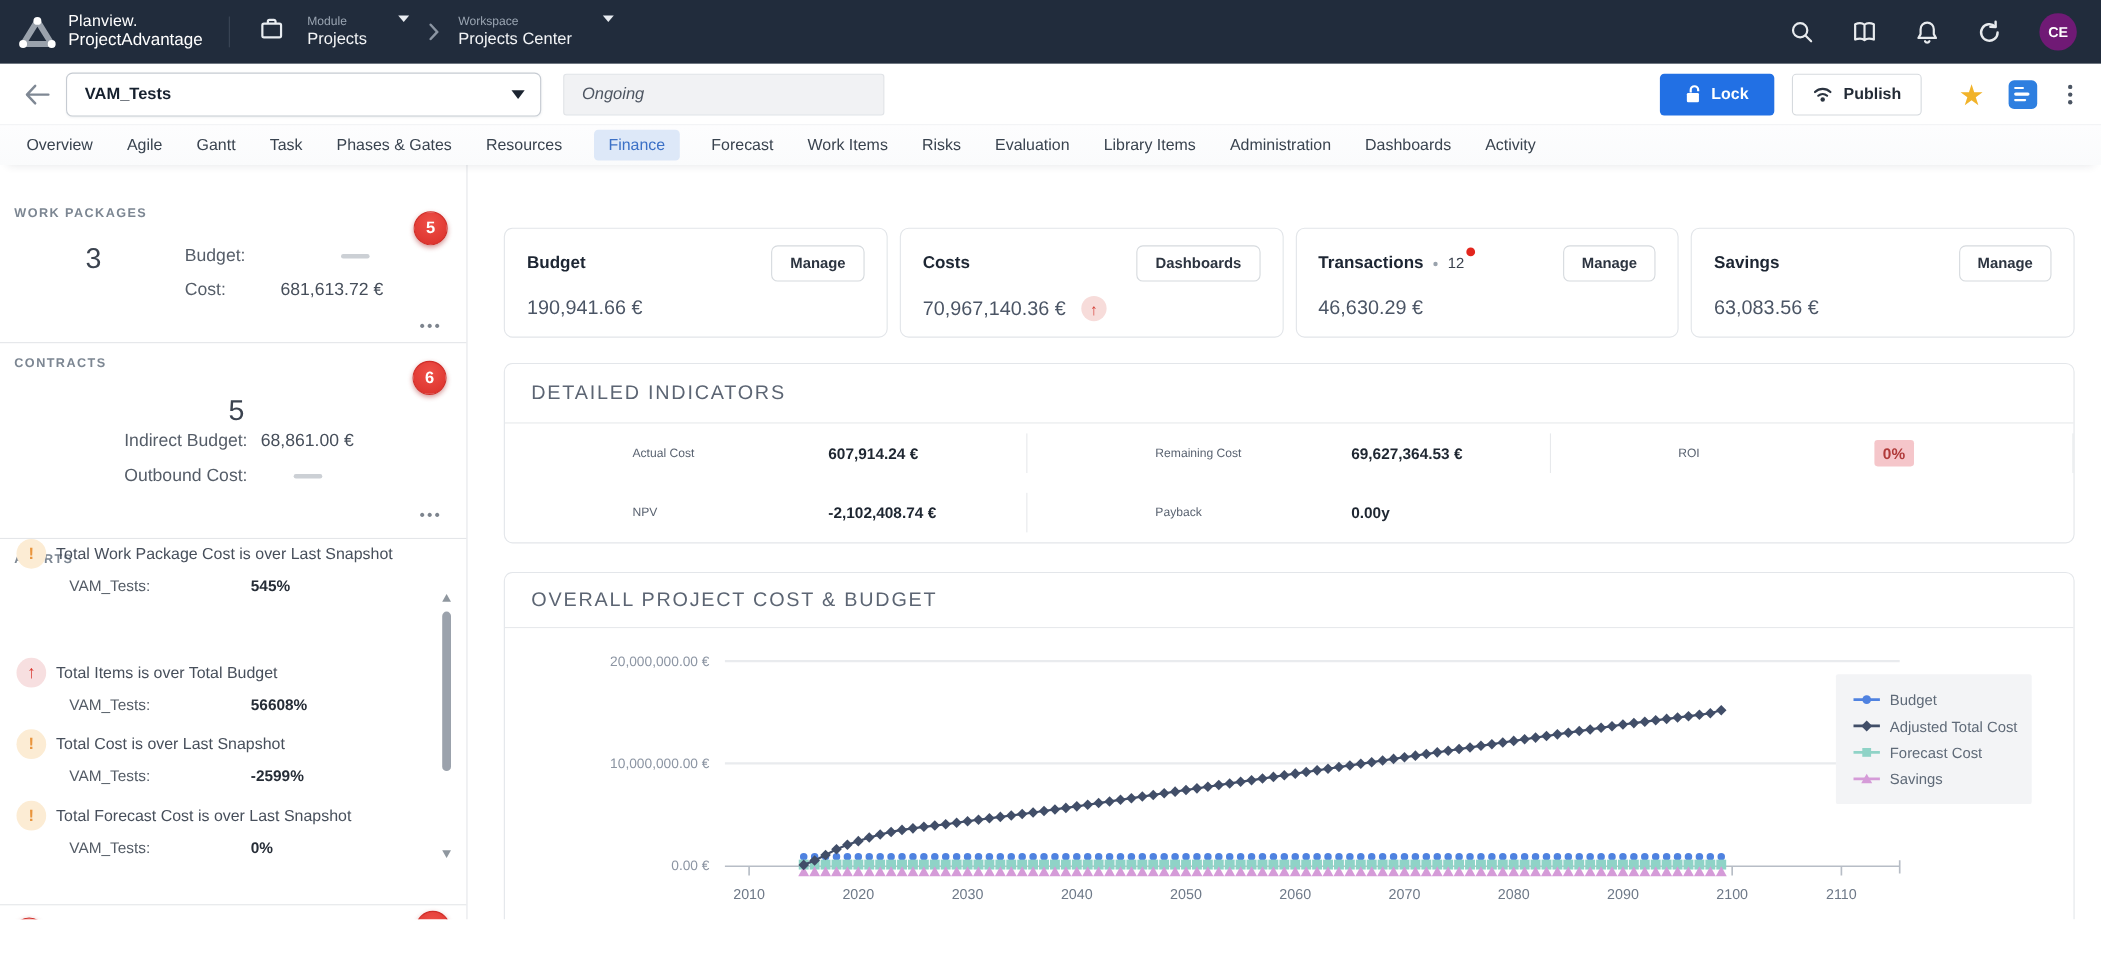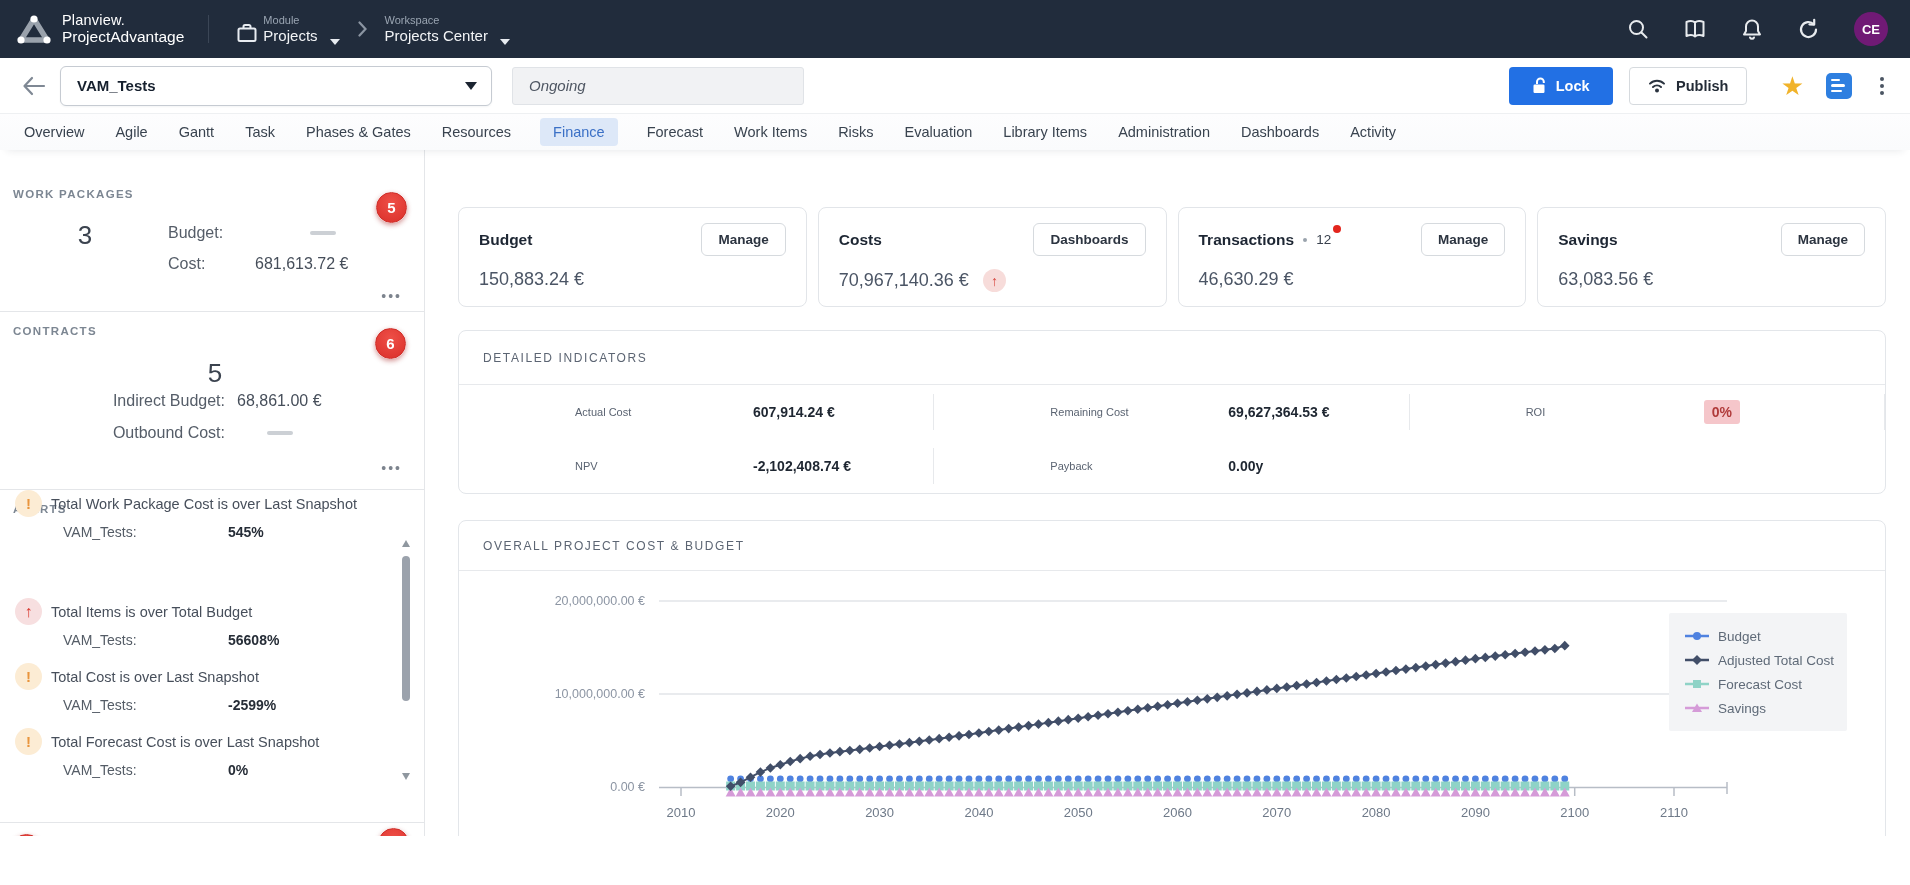--- a/index.html
+++ b/index.html
@@ -6,21 +6,21 @@
   html,body { background:#fff; }
   body { font-family:"Liberation Sans", sans-serif; }
   .app { position:relative; width:1910px; height:836px; background:#fff; overflow:hidden; }
 
   
   .topbar { height:58px; background:#212c3c; display:flex; align-items:center; padding:0 22px 0 16px; }
   .brand { display:flex; align-items:center; gap:10px; cursor:pointer; }
   .brand-text div:first-child { color:#fff; font-size:14.5px; letter-spacing:.2px; }
   .brand-text div:last-child { color:#fff; font-size:15.5px; }
   .topbar-divider { width:1px; height:28px; background:#3b4656; margin:0 26px 0 24px; }
-  .nav-group { display:flex; align-items:flex-end; gap:4px; cursor:pointer; }
+  .nav-group { display:flex; align-items:flex-start; gap:20px; cursor:pointer; }
   .nav-stack .lbl { color:#9aa5b2; font-size:11px; line-height:13px; }
   .nav-stack .val { color:#f2f4f6; font-size:15px; line-height:18px; }
   .caret-down { width:0; height:0; border-left:5px solid transparent; border-right:5px solid transparent; border-top:6px solid #e8ecf1; margin-left:8px; }
   .chev { margin:0 18px; }
   .topbar-right { margin-left:auto; display:flex; align-items:center; gap:34px; }
   .tb-icon { cursor:pointer; display:flex; }
   .avatar { width:34px; height:34px; border-radius:50%; background:#701a75; color:#fff; font-size:13px; font-weight:bold; display:flex; align-items:center; justify-content:center; cursor:pointer; }
 
   
   .projectbar { height:56px; background:#fff; display:flex; align-items:center; padding:0 22px; border-bottom:1px solid #eef0f2; }
@@ -96,21 +96,21 @@
   .card-title { font-size:15.5px; font-weight:bold; color:#1d2633; }
   .dot-sep { width:4px; height:4px; border-radius:50%; background:#9aa3ad; }
   .meta-num { font-size:13.5px; color:#39414d; position:relative; }
   .notify-dot { position:absolute; top:-7px; right:-10px; width:8px; height:8px; border-radius:50%; background:#e3261d; }
   .card-btn { background:#fff; border:1px solid #d6dade; border-radius:6px; padding:8px 16px; font-family:inherit; font-size:13.5px; font-weight:600; color:#2c3440; cursor:pointer; }
   .card-value { margin-top:13px; font-size:18px; color:#4b5565; display:flex; align-items:center; gap:14px; }
   .trend-up { width:23px; height:23px; border-radius:50%; background:#f7dcda; color:#d6433b; font-size:14px; font-weight:bold; display:flex; align-items:center; justify-content:center; }
 
   
   .panel { border:1px solid #e3e6ea; border-radius:8px; background:#fff; }
-  .panel-head { height:54px; display:flex; align-items:center; padding:0 24px; border-bottom:1px solid #e7e9ec; font-size:12px; letter-spacing:1.6px; color:#5c6573; }
+  .panel-head { height:54px; display:flex; align-items:center; padding:0 24px; border-bottom:1px solid #e7e9ec; font-size:18px; letter-spacing:1.6px; color:#5c6573; }
   .indicators { margin-top:23px; }
   .ind-grid { display:grid; grid-template-columns:1fr 1fr 1fr; }
   .ind-cell { position:relative; height:54px; display:flex; align-items:center; padding-left:116px; }
   .ind-cell.vline::after { content:""; position:absolute; right:0; top:9px; bottom:9px; width:1px; background:#e7e9ec; }
   .ind-label { width:178px; font-size:11px; color:#5a6371; flex:none; }
   .ind-value { font-size:14px; font-weight:bold; color:#1e2631; }
   .hl { background:#f5c6ca; padding:4px 8px; border-radius:3px; }
   .hl.red { color:#b03a3a; }
 
   
@@ -348,21 +348,21 @@
 
     <main class="main">
 
       <div class="cards">
         <div class="card">
           <div class="card-head">
             <span class="card-title">Budget</span>
             <button class="card-btn">Manage</button>
           </div>
           <div class="card-value">
-              <span>150,883.24 €</span>
+              <span>190,941.66 €</span>
             </div>
         </div>
 
         <div class="card">
           <div class="card-head">
             <span class="card-title">Costs</span>
             <button class="card-btn">Dashboards</button>
           </div>
           <div class="card-value">
             <span>70,967,140.36 €</span>

